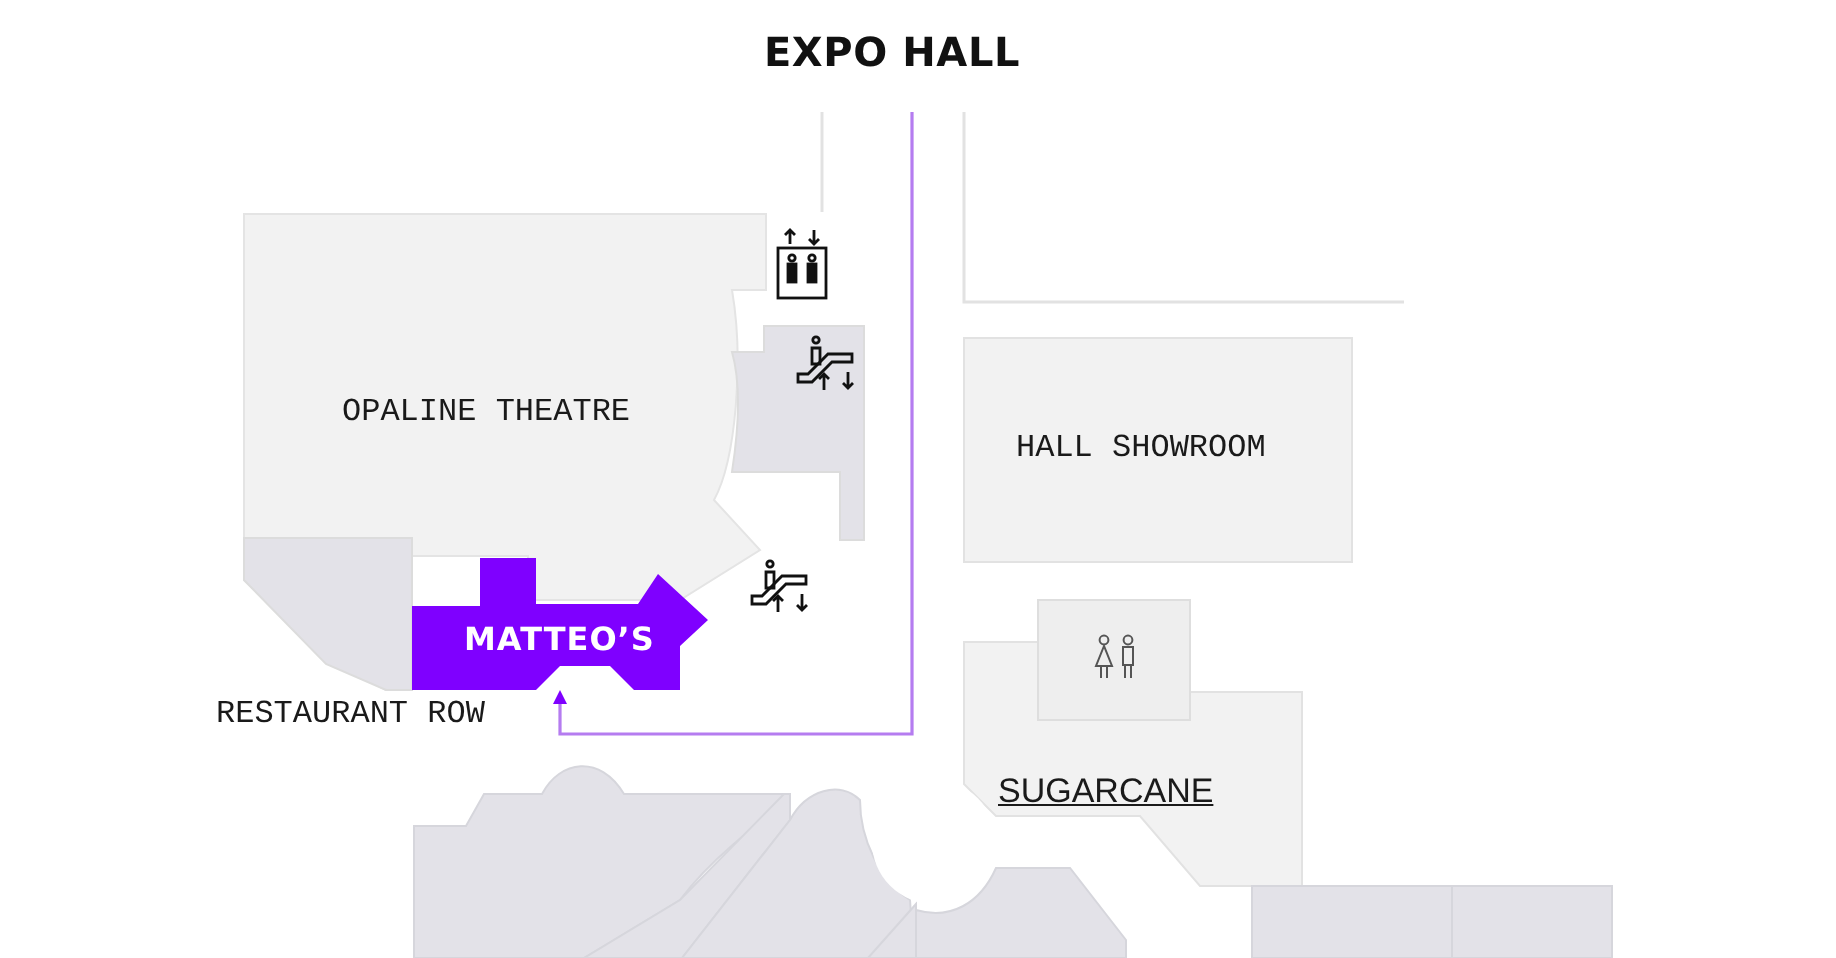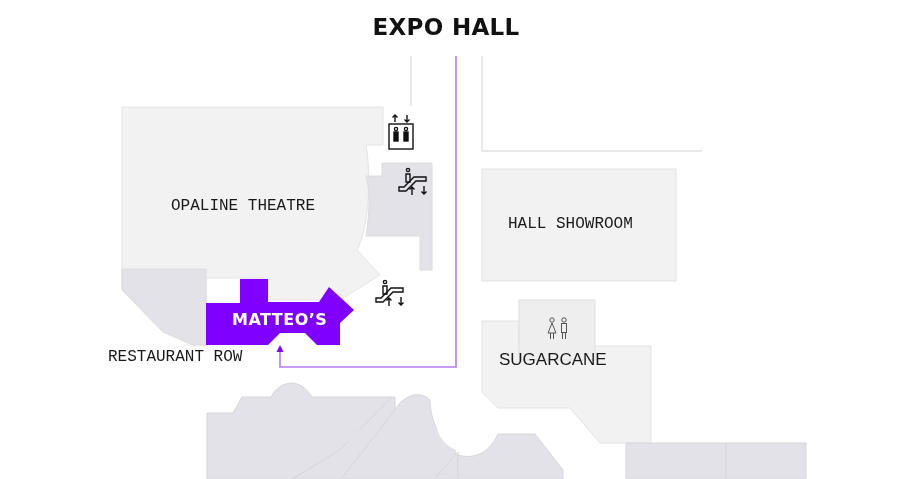--- a/index.html
+++ b/index.html
@@ -1,17 +1,17 @@
 <!DOCTYPE html>
 <html><head>
   <meta charset="utf-8">
   <style>
     html, body { margin: 0; padding: 0; background: #ffffff; }
     body { width: 918px; height: 479px; overflow: hidden; position: relative; font-family: "Liberation Sans", sans-serif; }
-    .title { position: absolute; left: 0; width: 892px; top: 14px; text-align: center; font-family: "DejaVu Sans", sans-serif; font-weight: bold; font-size: 23px; color: #111; letter-spacing: 0.3px; }
+    .title { position: absolute; left: 0; width: 892px; top: 14px; text-align: center; font-family: "DejaVu Sans", sans-serif; font-weight: bold; font-size: 20px; color: #111; letter-spacing: 0.3px; }
     svg.map { position: absolute; left: 0; top: 0; }
     .lbl { position: absolute; font-family: Liberation Mono, monospace; font-size: 16px; color: #1a1a1a; white-space: nowrap; }
     .lbl-sans { position: absolute; font-family: "Liberation Sans", sans-serif; font-size: 17px; color: #1a1a1a; white-space: nowrap; }
     .lbl-matteo { position: absolute; font-family: "DejaVu Sans", sans-serif; font-weight: bold; font-size: 16px; color: #ffffff; white-space: nowrap; letter-spacing: 0.5px; }
   </style>
 </head>
 <body>
 
 <div class="title">EXPO HALL</div>
 
@@ -86,14 +86,14 @@
     <path d="M550.5 333 L550.5 339 M553.5 333 L553.5 339"></path>
     <circle cx="564" cy="320" r="2.2"></circle>
     <rect x="561.5" y="323.5" width="5" height="9"></rect>
     <path d="M562.5 332.5 L562.5 339 M565.5 332.5 L565.5 339"></path>
   </g>
 </svg>
 
 <div class="lbl" style="left:171px; top:197px;">OPALINE THEATRE</div>
 <div class="lbl" style="left:508px; top:215px;">HALL SHOWROOM</div>
 <div class="lbl-matteo" style="left:232px; top:310px;">MATTEO’S</div>
-<div class="lbl-sans" style="left:499px; top:350px;">SUGARCANE</div>
+<div class="lbl-sans" style="left:499px; top:386px;text-decoration:underline;">SUGARCANE</div>
 <div class="lbl" style="left:108px; top:348px;">RESTAURANT ROW</div>
 
 </body></html>

